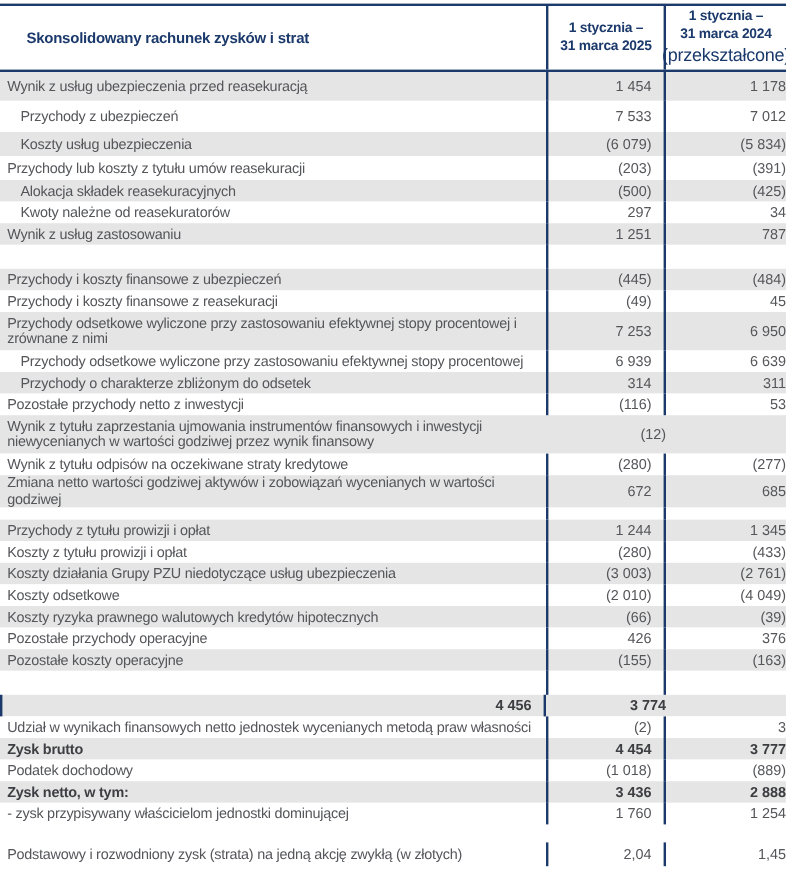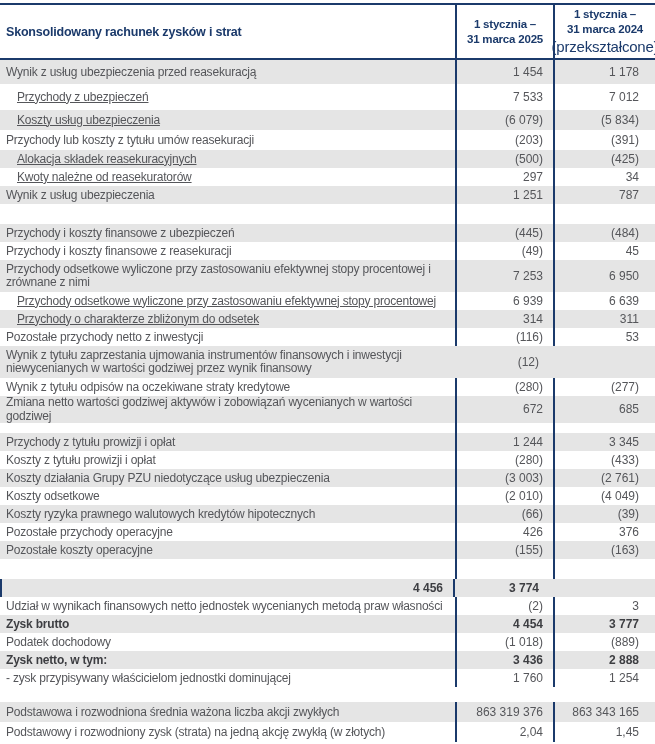--- a/index.html
+++ b/index.html
@@ -21,43 +21,43 @@
   
   .thead{
     display:grid;
     grid-template-columns:455px 100px 100px;
     border-bottom:2px solid var(--navy);
     min-height:44px;
   }
   .thead .title{
     display:flex;align-items:center;
     padding-left:6px;padding-right:10px;
-    color:var(--navy);font-weight:bold;font-size:12.5px;letter-spacing:-0.2px;
+    color:var(--navy);font-weight:bold;font-size:12.5px;letter-spacing:-0.2px;margin-left:16px;
   }
   .hcol{
     display:flex;flex-direction:column;align-items:center;justify-content:center;
     color:var(--navy);font-weight:bold;font-size:11.5px;line-height:1.3;
     text-align:center;letter-spacing:-0.2px;padding:2px 2px;
   }
   .hcol .note{font-weight:normal;font-size:15px;}
   .vline{border-left:2px solid var(--navy);border-right:2px solid var(--navy);}
 
   
   .row{
     display:grid;
     grid-template-columns:455px 100px 100px;
     min-height:18px;
     background:#ffffff;
   }
   .row.shade{background:var(--rowgray);}
   .cell{display:flex;align-items:center;font-size:12px;color:var(--text);letter-spacing:-0.2px;line-height:13.5px;}
   .cell.label{padding-left:6px;padding-right:8px;}
-  .row.indent .cell.label{padding-left:17px;text-decoration:underline;}
+  .row.indent .cell.label{padding-left:17px;}
   .cell.num{justify-content:flex-end;padding-right:10px;letter-spacing:0;}
-  .cell.num.last{padding-right:16px;}
+  .cell.num.last{padding-right:0;}
   .row.bold .cell{font-weight:bold;color:var(--boldtext);}
 
   
   .row.h20{min-height:20px;}
   .row.h24{min-height:24px;}
   .row.h26{min-height:26px;}
   .row.two{min-height:32px;}
   .row.sp10{min-height:10px;}
   .row.sp20{min-height:20px;}
   .row.gap15{min-height:15px;}
@@ -107,21 +107,21 @@
     <div class="cell label">Alokacja składek reasekuracyjnych</div>
     <div class="cell num vline">(500)</div>
     <div class="cell num last">(425)</div>
   </div>
         <div class="row indent">
     <div class="cell label">Kwoty należne od reasekuratorów</div>
     <div class="cell num vline">297</div>
     <div class="cell num last">34</div>
   </div>
         <div class="row shade">
-    <div class="cell label">Wynik z usług ubezpieczenia</div>
+    <div class="cell label">Wynik z usług zastosowaniu</div>
     <div class="cell num vline">1 251</div>
     <div class="cell num last">787</div>
   </div>
         <div class="row sp20">
     <div class="cell label"></div>
     <div class="cell num vline"></div>
     <div class="cell num last"></div>
   </div>
         <div class="row shade">
     <div class="cell label">Przychody i koszty finansowe z ubezpieczeń</div>
@@ -168,21 +168,21 @@
     <div class="cell num last">685</div>
   </div>
         <div class="row sp10">
     <div class="cell label"></div>
     <div class="cell num vline"></div>
     <div class="cell num last"></div>
   </div>
         <div class="row shade">
     <div class="cell label">Przychody z tytułu prowizji i opłat</div>
     <div class="cell num vline">1 244</div>
-    <div class="cell num last">3 345</div>
+    <div class="cell num last">1 345</div>
   </div>
         <div class="row">
     <div class="cell label">Koszty z tytułu prowizji i opłat</div>
     <div class="cell num vline">(280)</div>
     <div class="cell num last">(433)</div>
   </div>
         <div class="row shade">
     <div class="cell label">Koszty działania Grupy PZU niedotyczące usług ubezpieczenia</div>
     <div class="cell num vline">(3 003)</div>
     <div class="cell num last">(2 761)</div>
@@ -239,25 +239,20 @@
         <div class="row">
     <div class="cell label">- zysk przypisywany właścicielom jednostki dominującej</div>
     <div class="cell num vline">1 760</div>
     <div class="cell num last">1 254</div>
   </div>
         <div class="row gap15 nolines">
     <div class="cell label"></div>
     <div class="cell num vline"></div>
     <div class="cell num last"></div>
   </div>
-        <div class="row h20 shade">
-    <div class="cell label">Podstawowa i rozwodniona średnia ważona liczba akcji zwykłych</div>
-    <div class="cell num vline">863 319 376</div>
-    <div class="cell num last">863 343 165</div>
-  </div>
         <div class="row h20">
     <div class="cell label">Podstawowy i rozwodniony zysk (strata) na jedną akcję zwykłą (w złotych)</div>
     <div class="cell num vline">2,04</div>
     <div class="cell num last">1,45</div>
   </div>
       </div>
 
   </div>
 </div>
 

